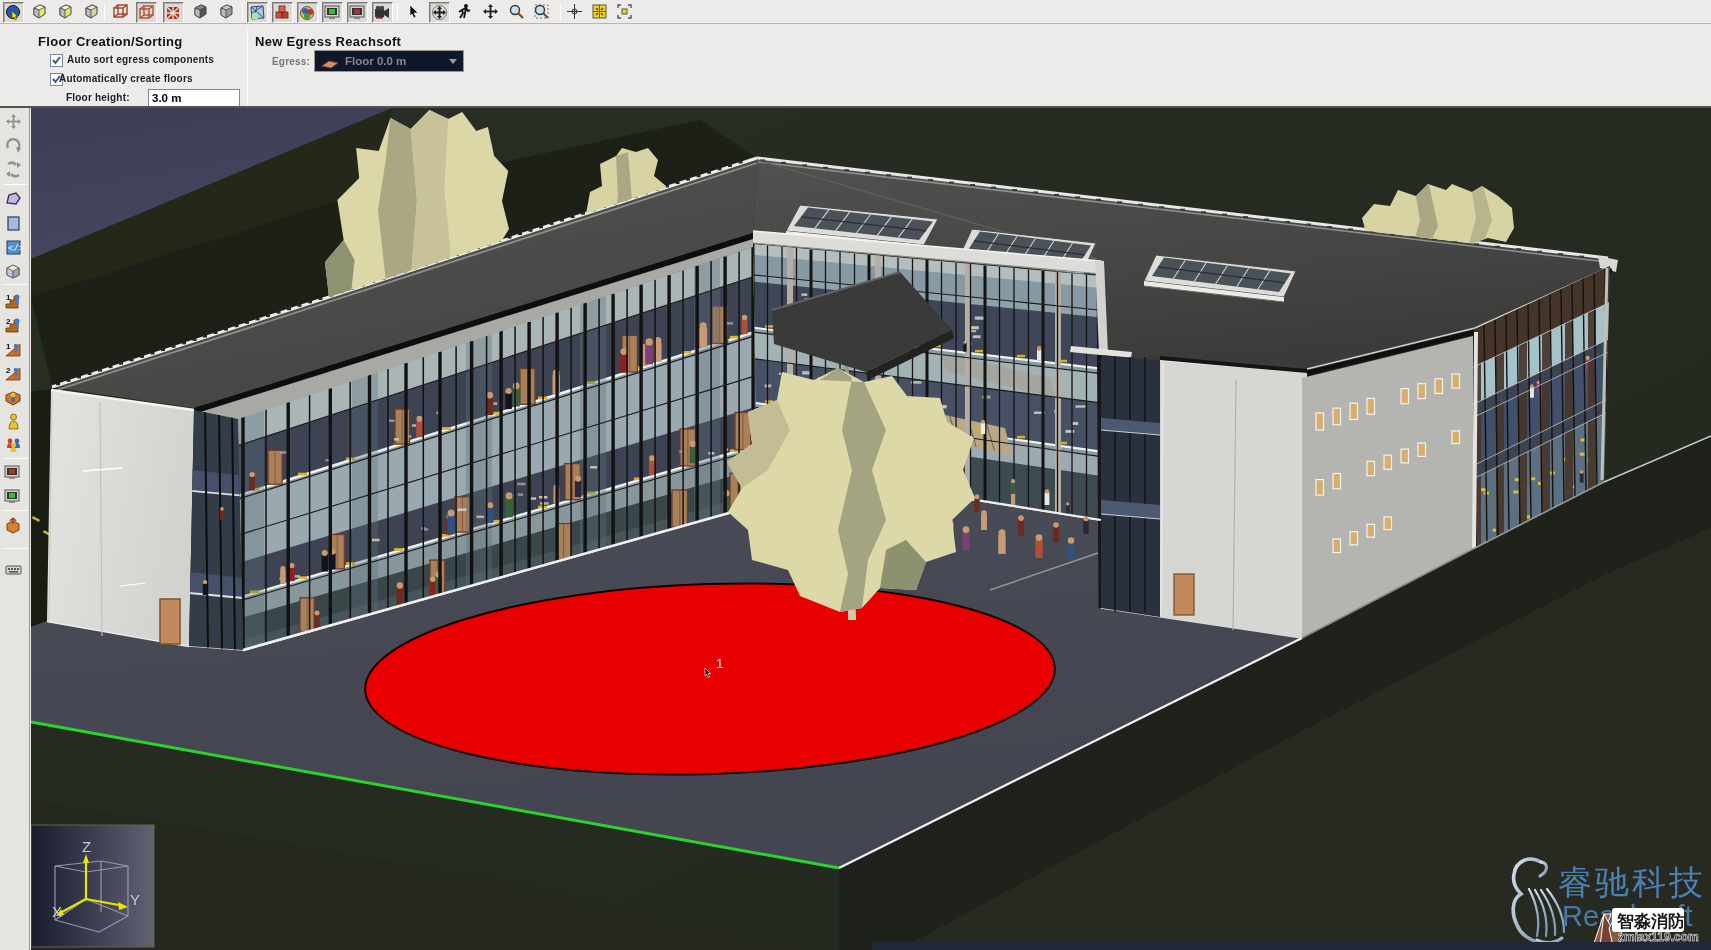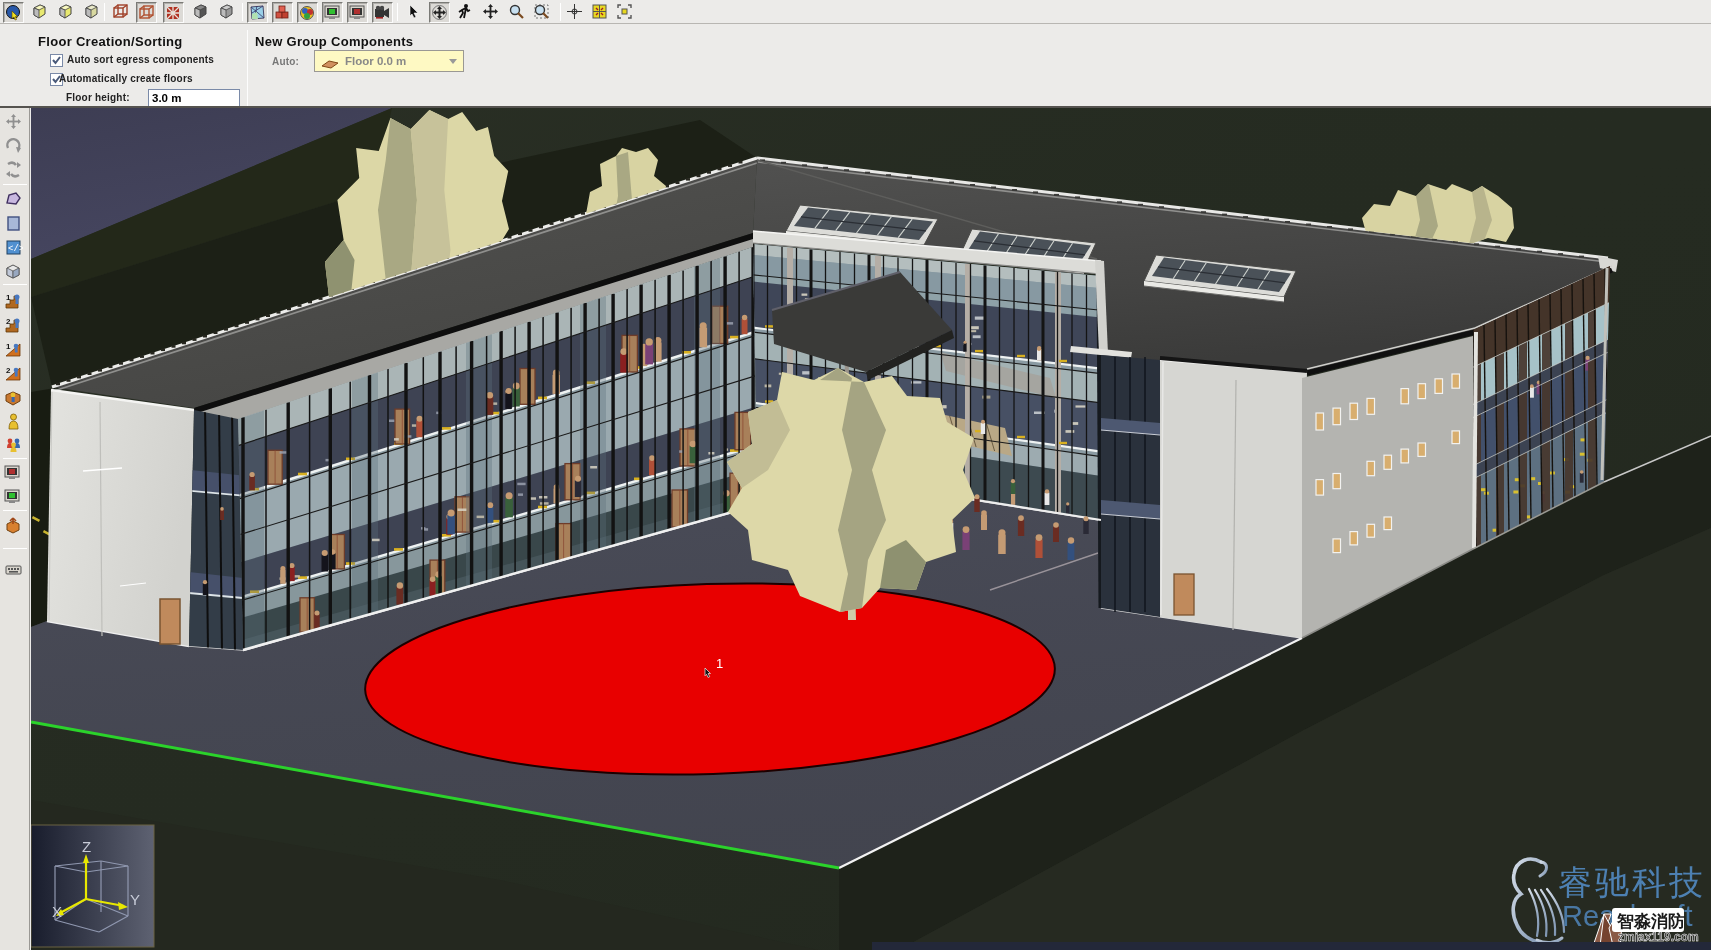--- a/index.html
+++ b/index.html
@@ -5,21 +5,21 @@
 #toolbar{position:absolute;left:0;top:0;width:1711px;height:24px;background:#ecebe9;border-bottom:1px solid #b8b6b2}
 .ti{position:absolute;top:2px;width:21px;height:21px;padding:1px}
 .ti.p{border:1px solid #7a7a76;border-right-color:#fcfcfc;border-bottom-color:#fcfcfc;background:#dcdad6;box-shadow:inset 1px 1px 0 #b0aeaa}
 .tsep{position:absolute;top:3px;width:1px;height:18px;background:#a8a6a2;border-right:1px solid #fff}
 #ribbon{position:absolute;left:0;top:25px;width:1711px;height:81px;background:#ecebe9}
 .rtitle{position:absolute;font-size:13px;font-weight:bold;color:#111;letter-spacing:0.3px}
 .rlabel{position:absolute;font-size:10px;font-weight:bold;color:#222;letter-spacing:0.2px}
 .chk{position:absolute;width:13px;height:13px}
 .vsep{position:absolute;width:1px;background:#b0aeaa;border-right:1px solid #fdfdfd}
 #ipt{position:absolute;left:148px;top:64px;width:92px;height:18px;border:1px solid #7a8aa8;background:#fff;font-size:11.5px;font-weight:bold;padding:1px 3px;font-family:"Liberation Sans",sans-serif}
-#combo{position:absolute;left:314px;top:25px;width:150px;height:22px;border:1px solid #9a9894;background:#fef9c3;color:#888}
+#combo{position:absolute;left:314px;top:25px;width:150px;height:22px;border:1px solid #9a9894;background:#0f172a;color:#888}
 #leftbar{position:absolute;left:0;top:108px;width:30px;height:842px;background:#e6e4e0;border-right:1px solid #9a9894}
 .li{position:absolute;left:4px;width:21px;height:21px}
 .lsep{position:absolute;left:3px;width:24px;height:1px;background:#aaa8a4;border-bottom:1px solid #fff}
 #vp{position:absolute;left:31px;top:108px;width:1680px;height:842px}
 #edge{position:absolute;left:0;top:106px;width:1711px;height:2px;background:#55534f}
 </style></head><body>
 <div id="toolbar">
     <div class="ti p" style="left:3px"><svg width="17" height="17">
         <circle cx="8" cy="8" r="6.5" fill="#2858a8" stroke="#111"></circle>
         <path d="M7 7 L13 13 L10.5 12.5 L11.5 15.5 L10 16 L9 13 L7 14.5 Z" fill="#f0e020" stroke="#604800" stroke-width="0.6"></path>
@@ -160,22 +160,22 @@
       </svg></div>
 <div class="rlabel" style="left:67px;top:29px">Auto sort egress components</div>
 <div class="chk" style="left:50px;top:47px"><svg width="13" height="13">
         <rect x="0.5" y="0.5" width="12" height="12" fill="#fff" stroke="#7a8aa8"></rect>
         <path d="M3 6 L5.5 9 L10 3" stroke="#4a5a7a" stroke-width="2" fill="none"></path>
       </svg></div>
 <div class="rlabel" style="left:59px;top:48px">Automatically create floors</div>
 <div class="rlabel" style="left:66px;top:67px">Floor height:</div>
 <input id="ipt" value="3.0 m" readonly="" style="">
 <div class="vsep" style="left:247px;top:5px;height:76px"></div>
-<div class="rtitle" style="left:255px;top:9px">New Group Components</div>
-<div class="rlabel" style="left:272px;top:31px;color:#777">Auto:</div>
+<div class="rtitle" style="left:255px;top:9px">New Egress Reachsoft</div>
+<div class="rlabel" style="left:272px;top:31px;color:#777">Egress:</div>
 <div id="combo">
       <span style="position:absolute;left:5px;top:5px"><svg width="20" height="12">
           <polygon points="2,8 9,3 18,5 11,10" fill="#d09060" stroke="#804818" stroke-width="1"></polygon>
         </svg></span>
       <span style="position:absolute;left:30px;top:4px;font-size:11.5px;font-weight:bold;color:#888">Floor 0.0 m</span>
       <span style="position:absolute;right:6px;top:8px;width:0;height:0;border-left:4px solid transparent;border-right:4px solid transparent;border-top:5px solid #999"></span>
     </div>
 </div>
 <div id="edge"></div>
 <div id="leftbar">

